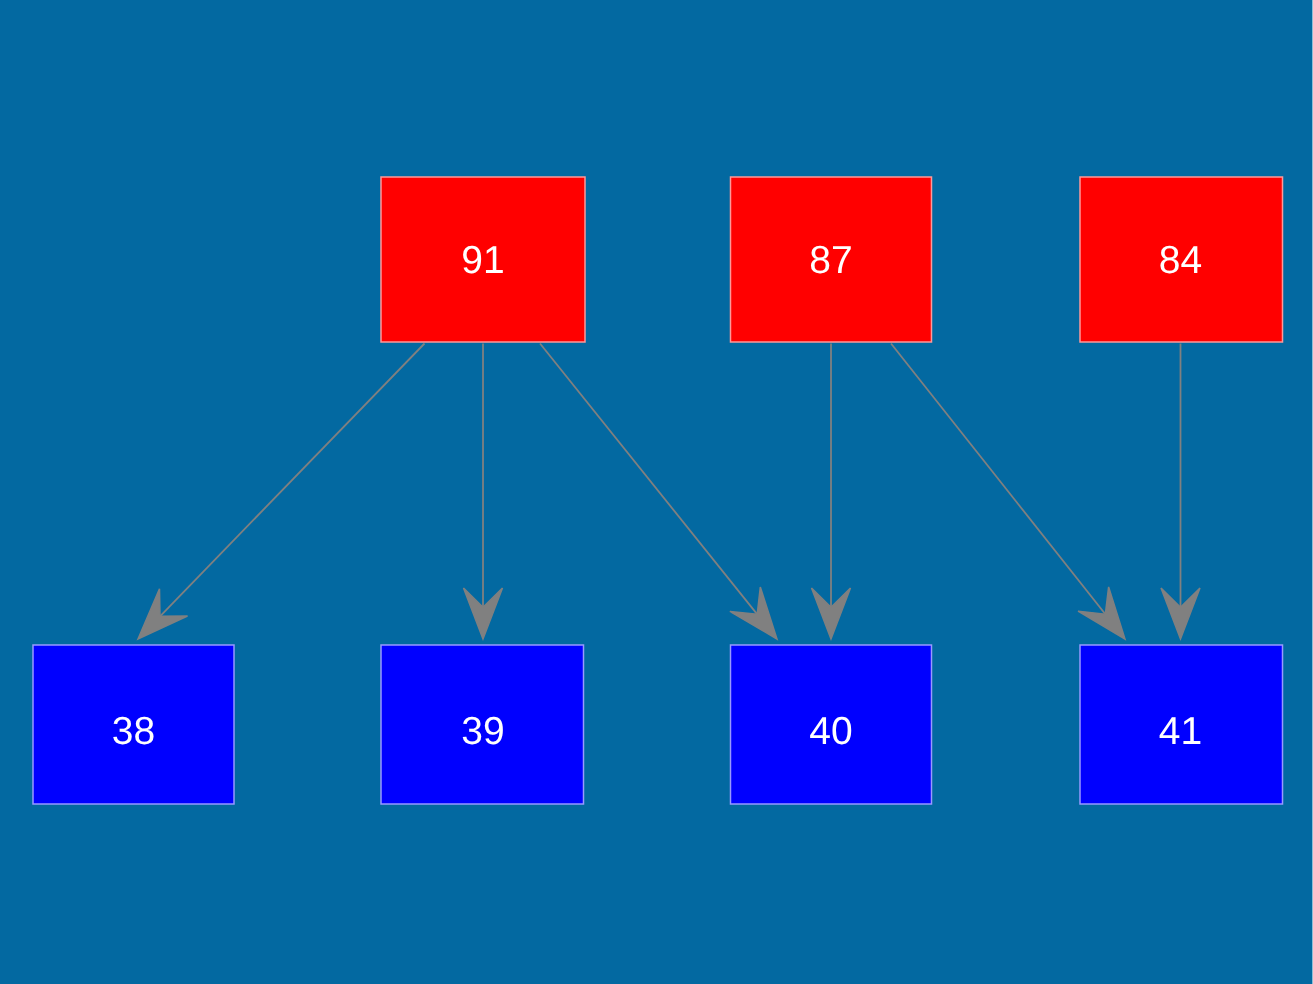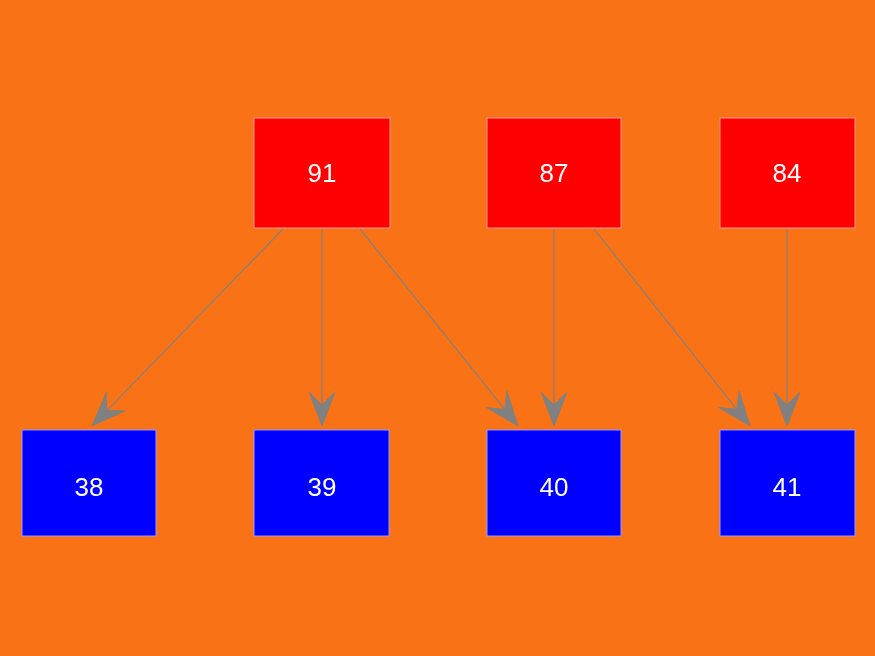--- a/index.html
+++ b/index.html
@@ -8,21 +8,21 @@
     padding: 0;
     background: #ffffff;
   }
   body {
     font-family: "Liberation Sans", sans-serif;
   }
   #canvas {
     position: relative;
     width: 875px;
     height: 656px;
-    background: #f97316;
+    background: #0369a1;
     overflow: hidden;
   }
   #graph-svg {
     position: absolute;
     top: 0;
     left: 0;
     width: 875px;
     height: 656px;
     display: block;
   }

